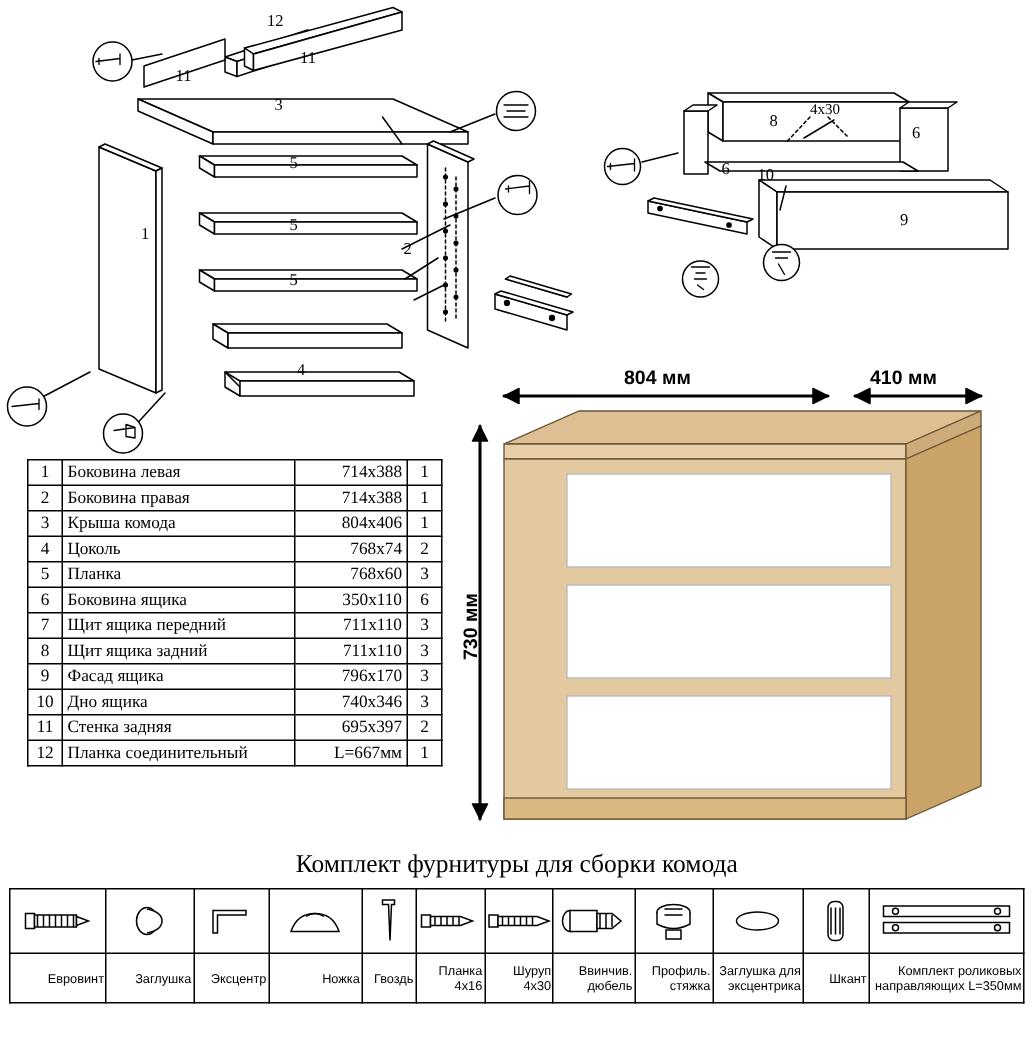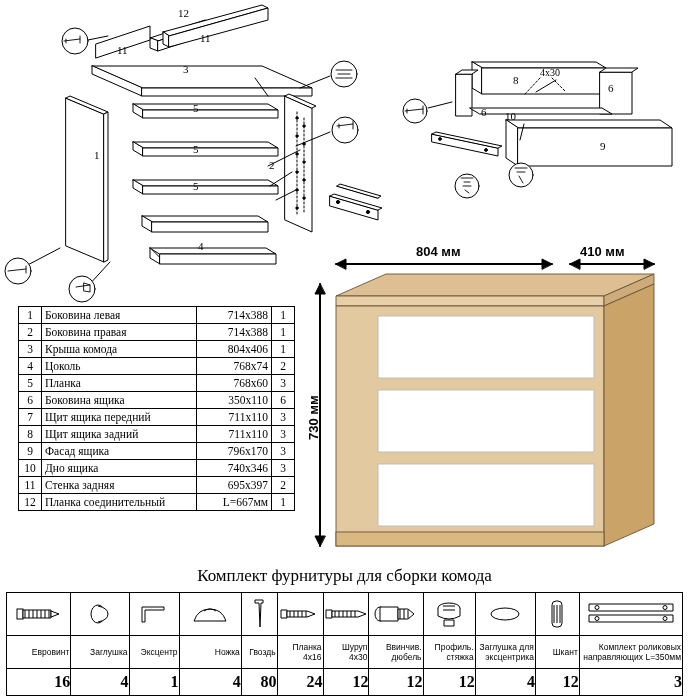--- a/index.html
+++ b/index.html
@@ -519,30 +519,16 @@
           <td>Ножка</td>
           <td>Гвоздь</td>
           <td>Планка 4х16</td>
           <td>Шуруп 4х30</td>
           <td>Ввинчив. дюбель</td>
           <td>Профиль. стяжка</td>
           <td>Заглушка для эксцентрика</td>
           <td>Шкант</td>
           <td>Комплект роликовых направляющих L=350мм</td>
         </tr>
-    <tr class="counts" id="hw-counts">
-          <td>16</td>
-          <td>4</td>
-          <td>1</td>
-          <td>4</td>
-          <td>80</td>
-          <td>24</td>
-          <td>12</td>
-          <td>12</td>
-          <td>12</td>
-          <td>4</td>
-          <td>12</td>
-          <td>3</td>
-        </tr>
   </tbody>
     </table>
 
 </div>
 
 </body></html>

